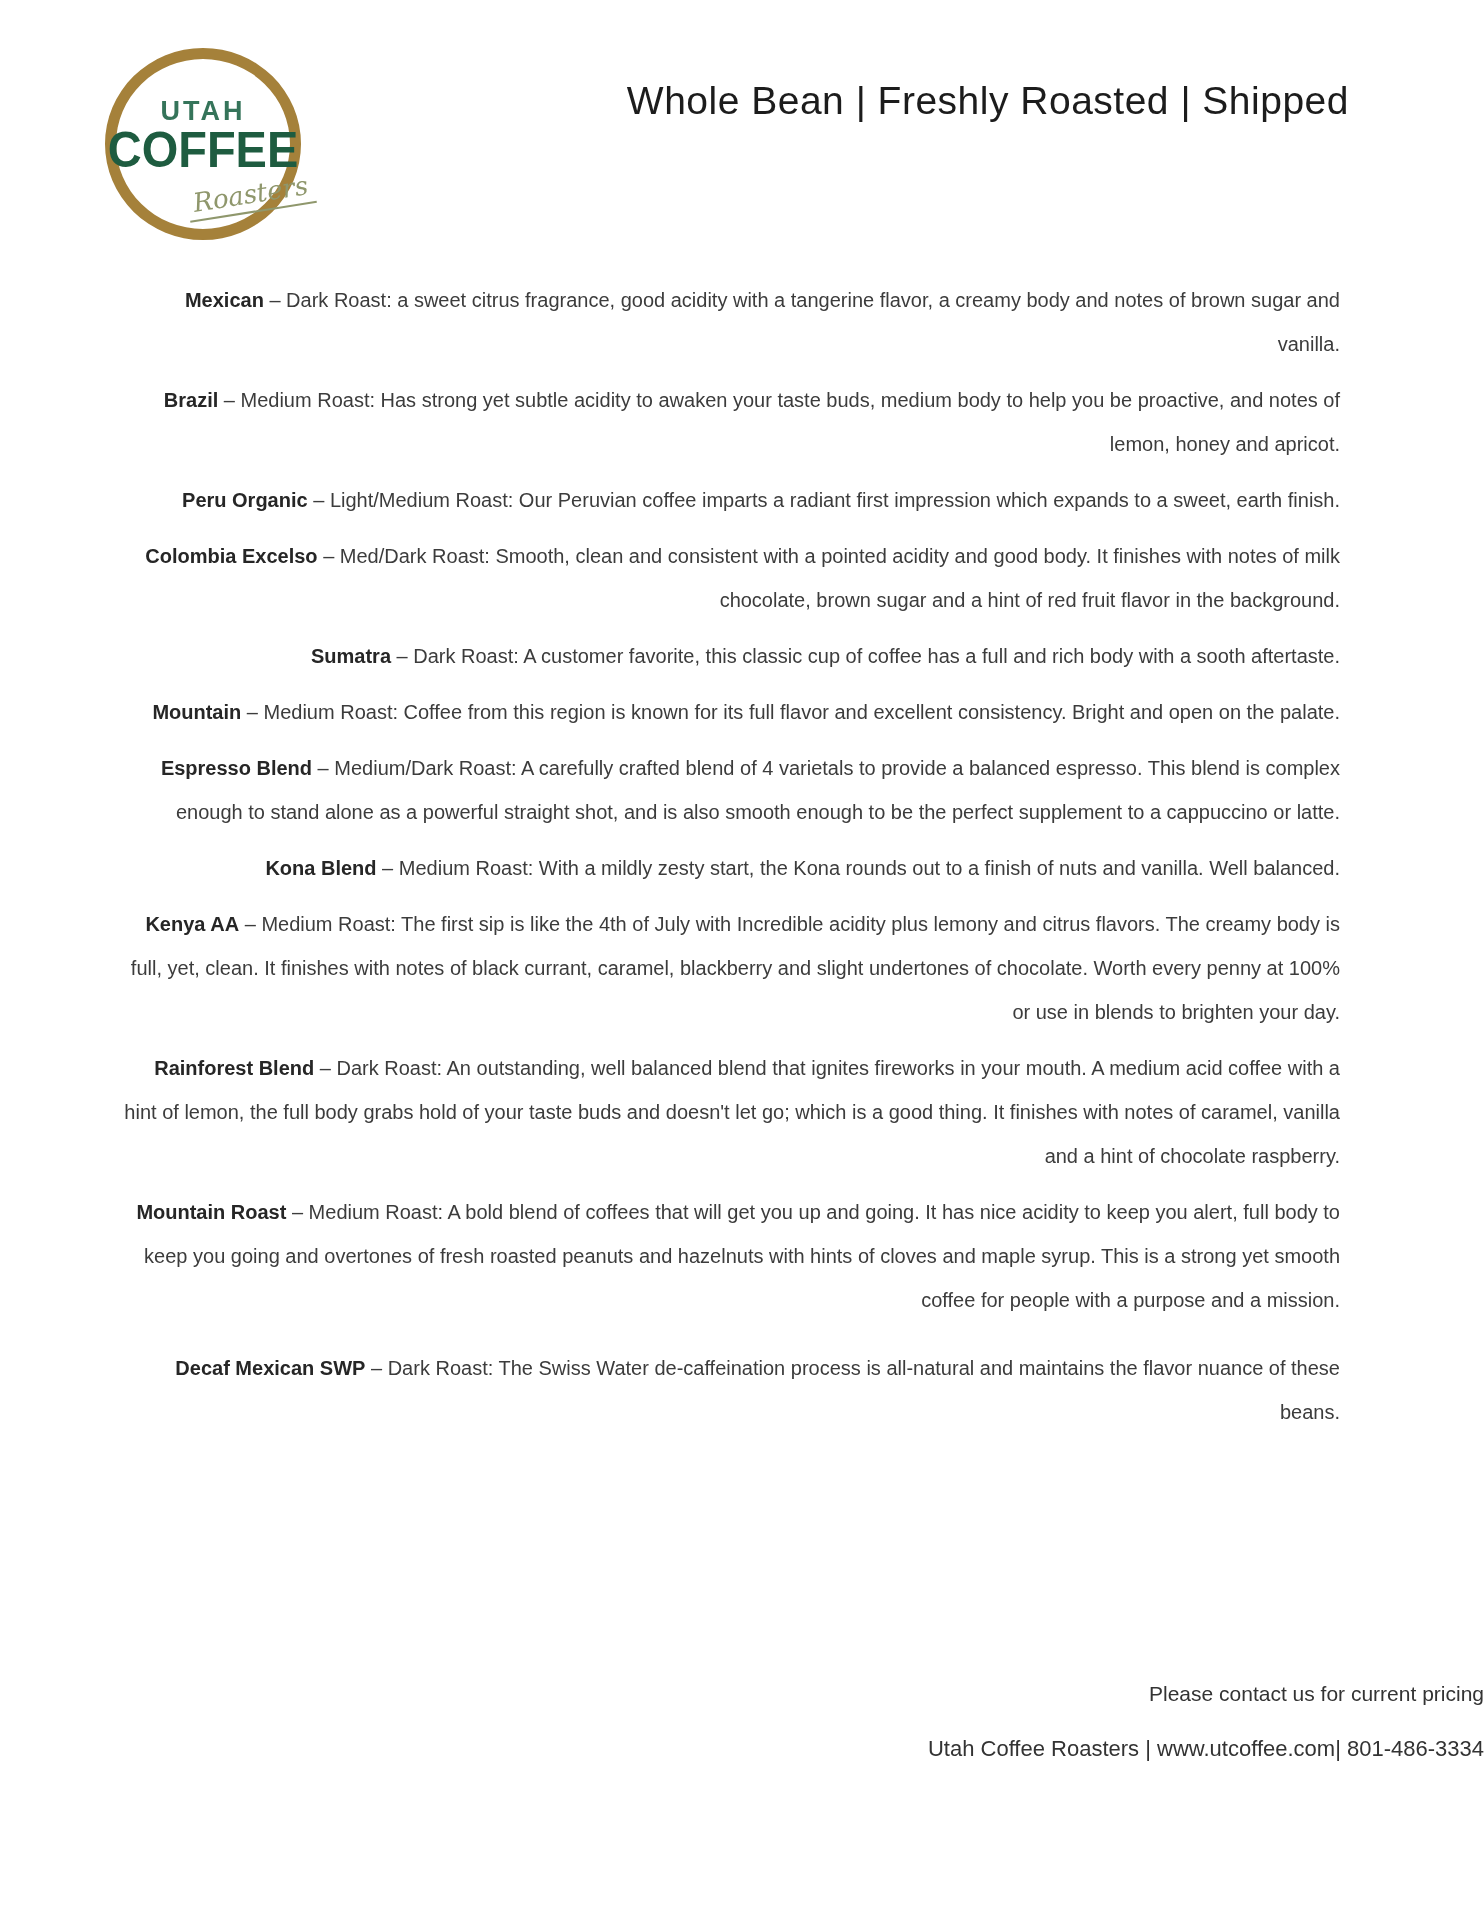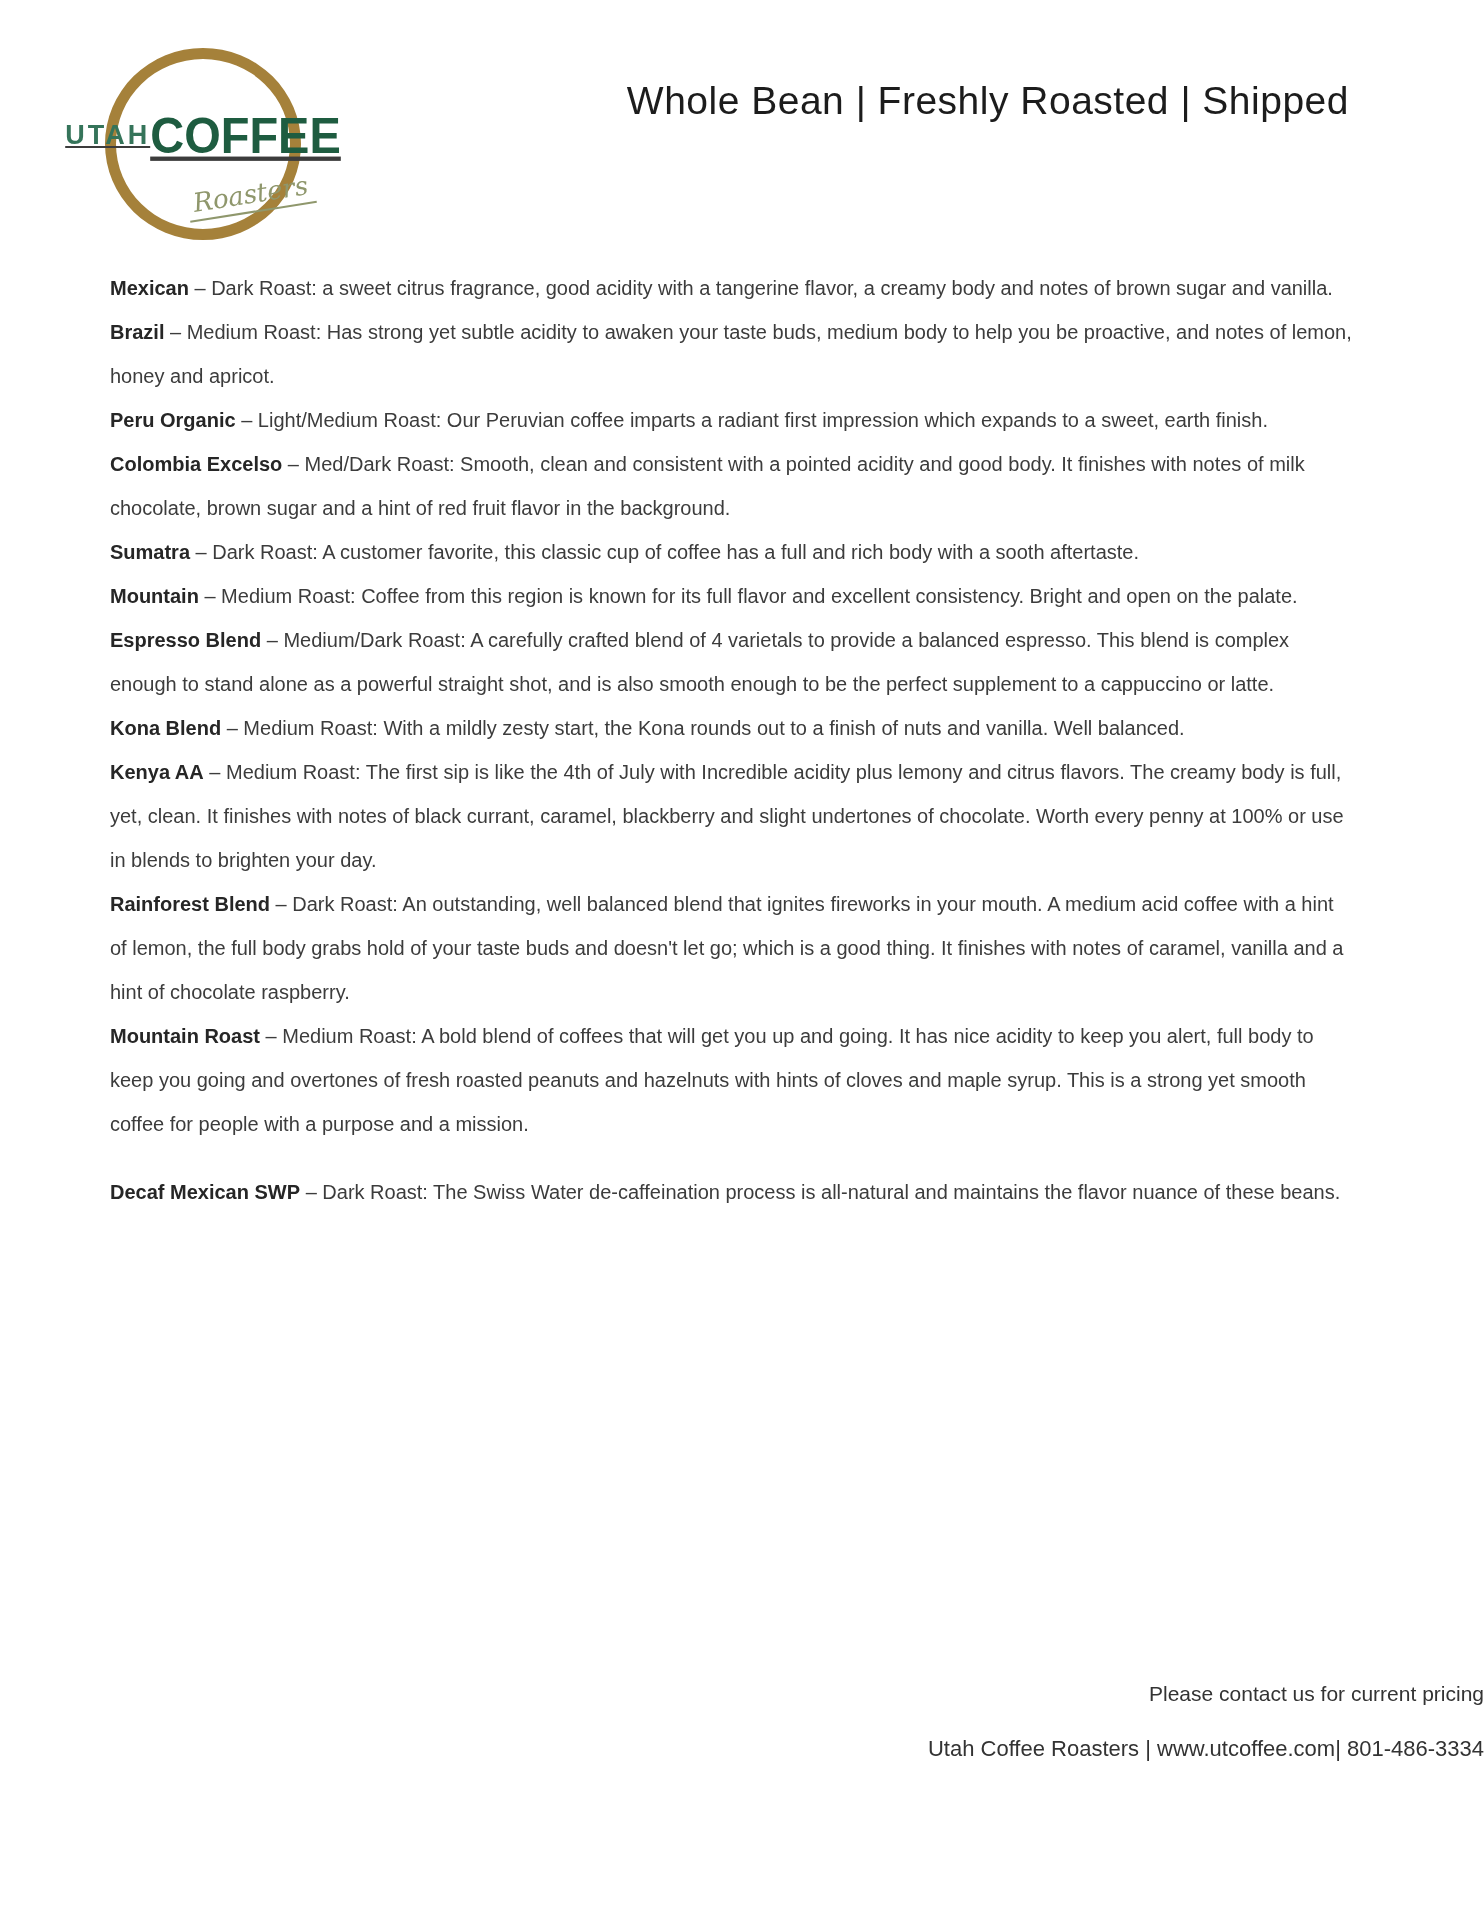--- a/index.html
+++ b/index.html
@@ -21,25 +21,24 @@
     top: 48px;
     width: 212px;
     height: 205px;
   }
   .logo-ring {
     width: 196px;
     height: 192px;
     border: 11px solid #a5813a;
     border-radius: 50%;
     display: flex;
-    flex-direction: row;
+    flex-direction: column;
     align-items: center;
     justify-content: center;
     padding-bottom: 18px;
-    text-decoration: underline;
   }
   .logo-utah {
     color: #35745a;
     font-size: 27px;
     font-weight: bold;
     letter-spacing: 3px;
     line-height: 1.05;
   }
   .logo-coffee {
     color: #1e5c40;
@@ -75,21 +74,21 @@
 
   
   .content {
     position: absolute;
     top: 266px;
     left: 110px;
     width: 1242px;
     font-size: 20px;
     line-height: 44px;
   }
-  .item { margin: 0; }
+  .item { margin: 12px; text-align: right; }
   .item b {
     color: #262626;
     font-weight: bold;
   }
   .item.gap { margin-top: 24px; }
 
   
   .footer {
     position: absolute;
     top: 1682px;

